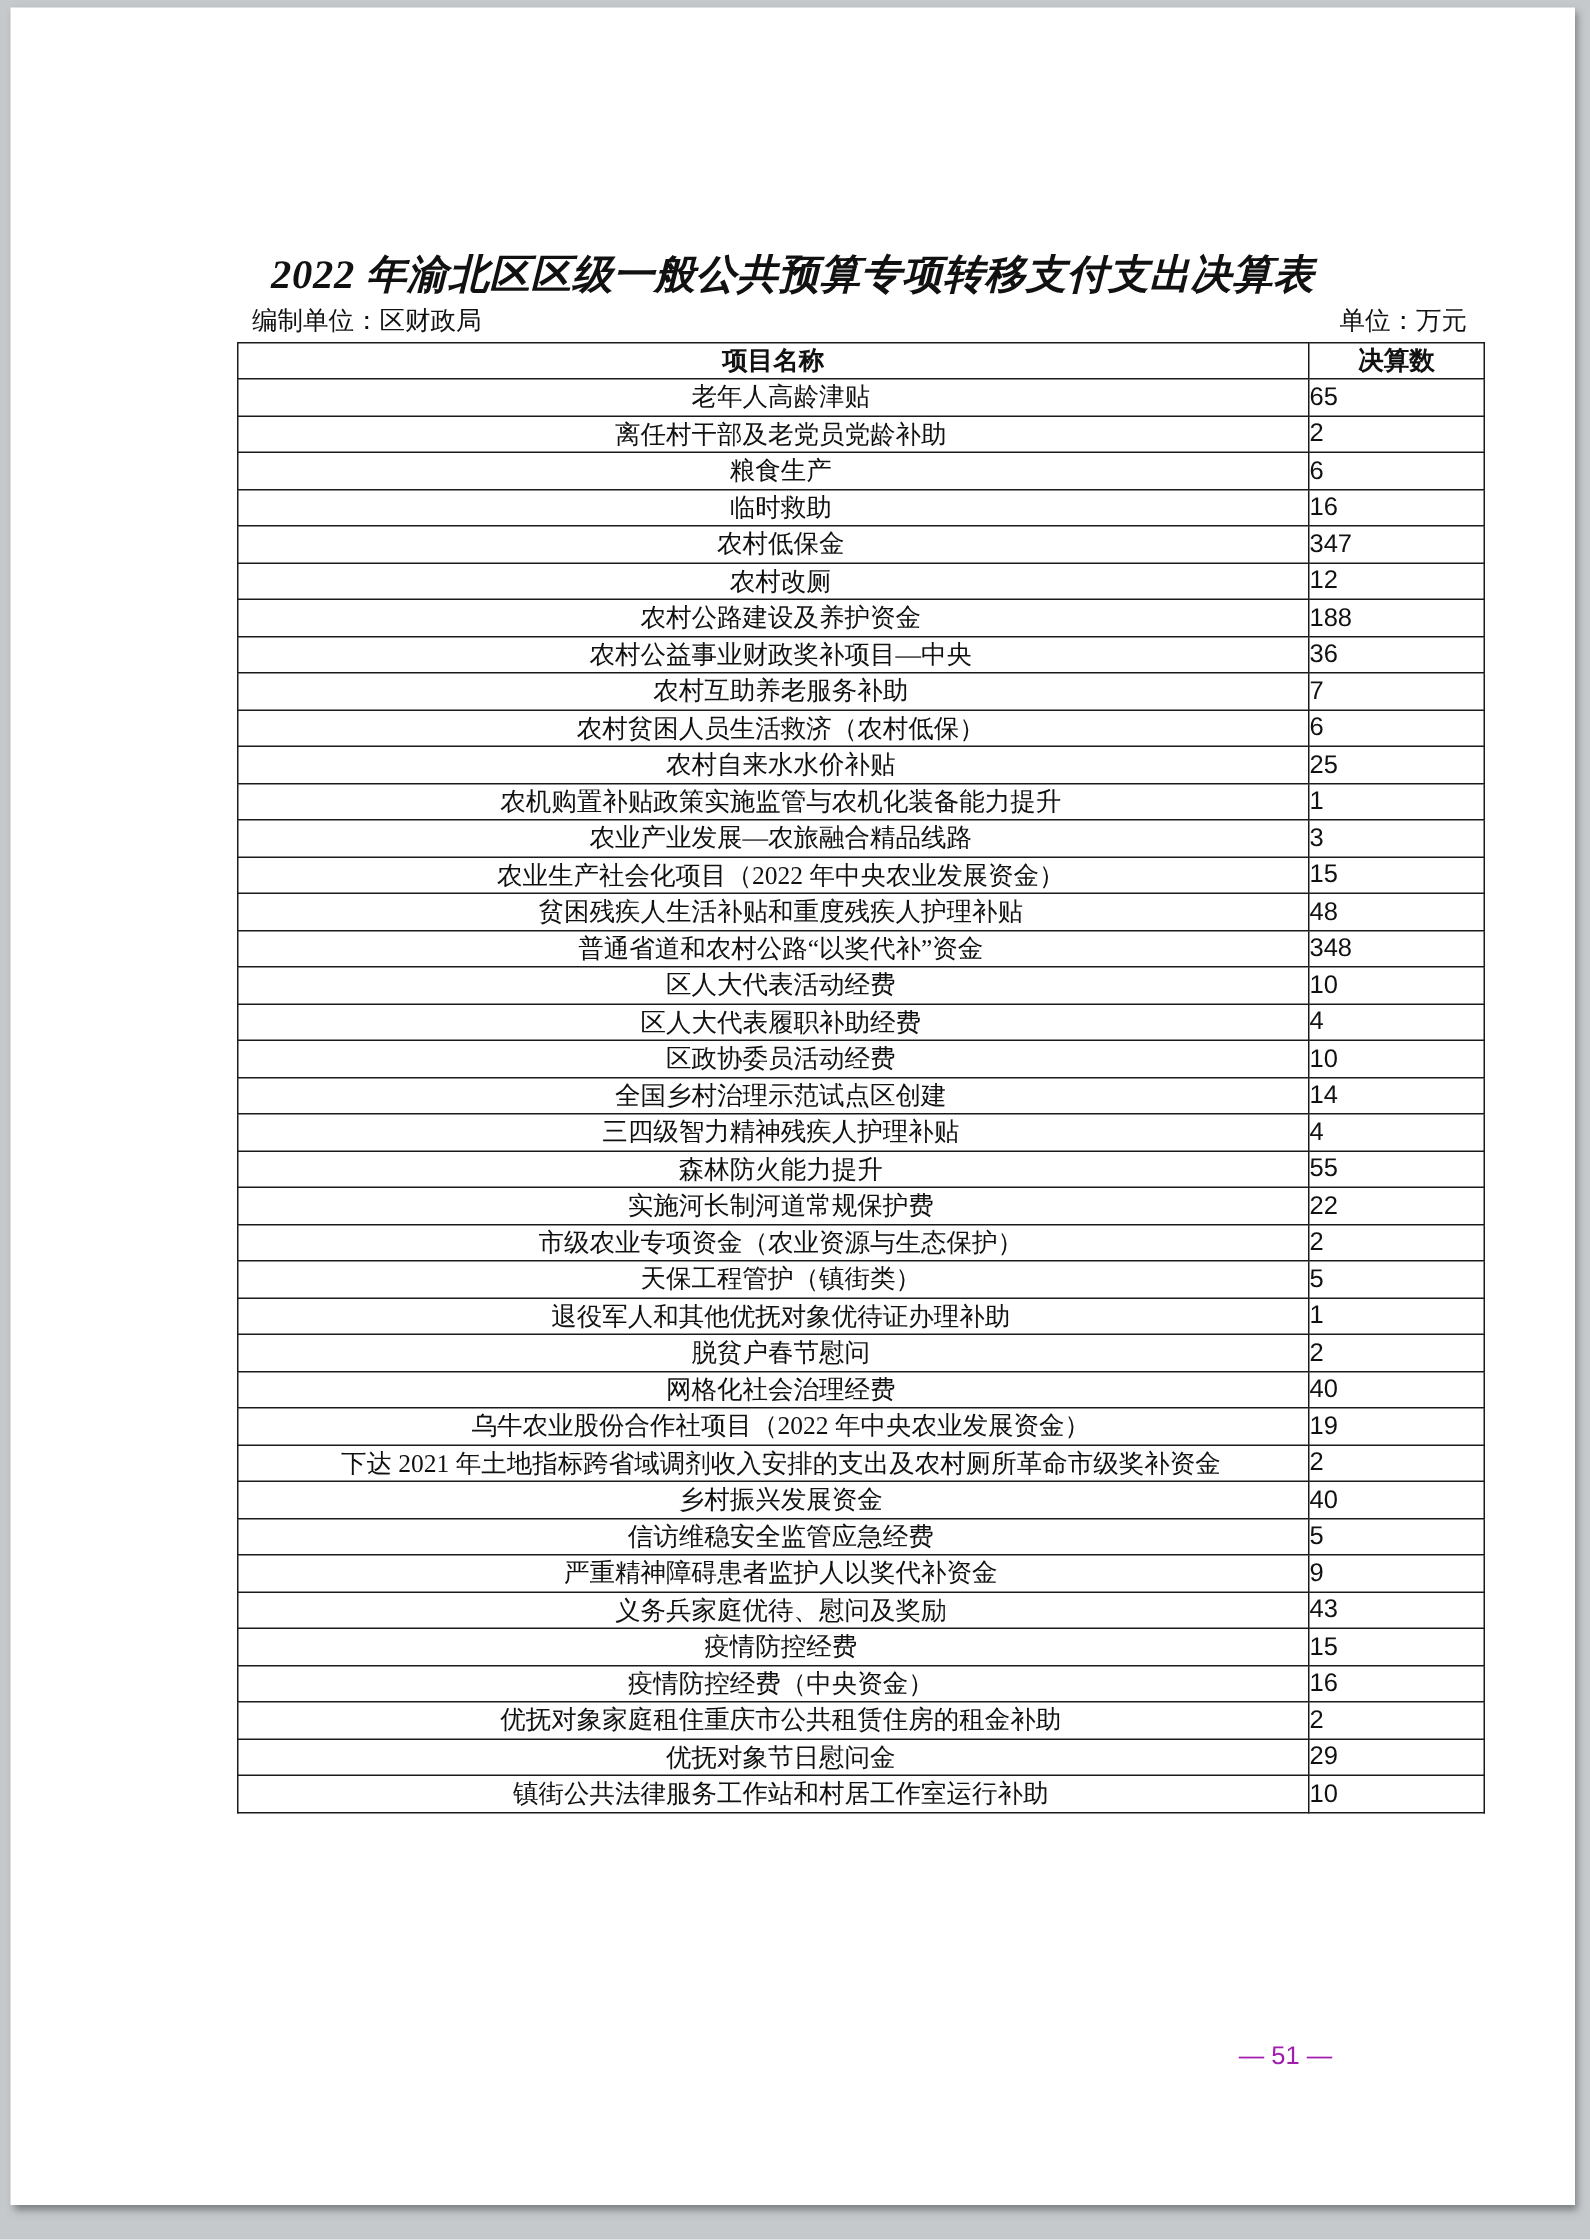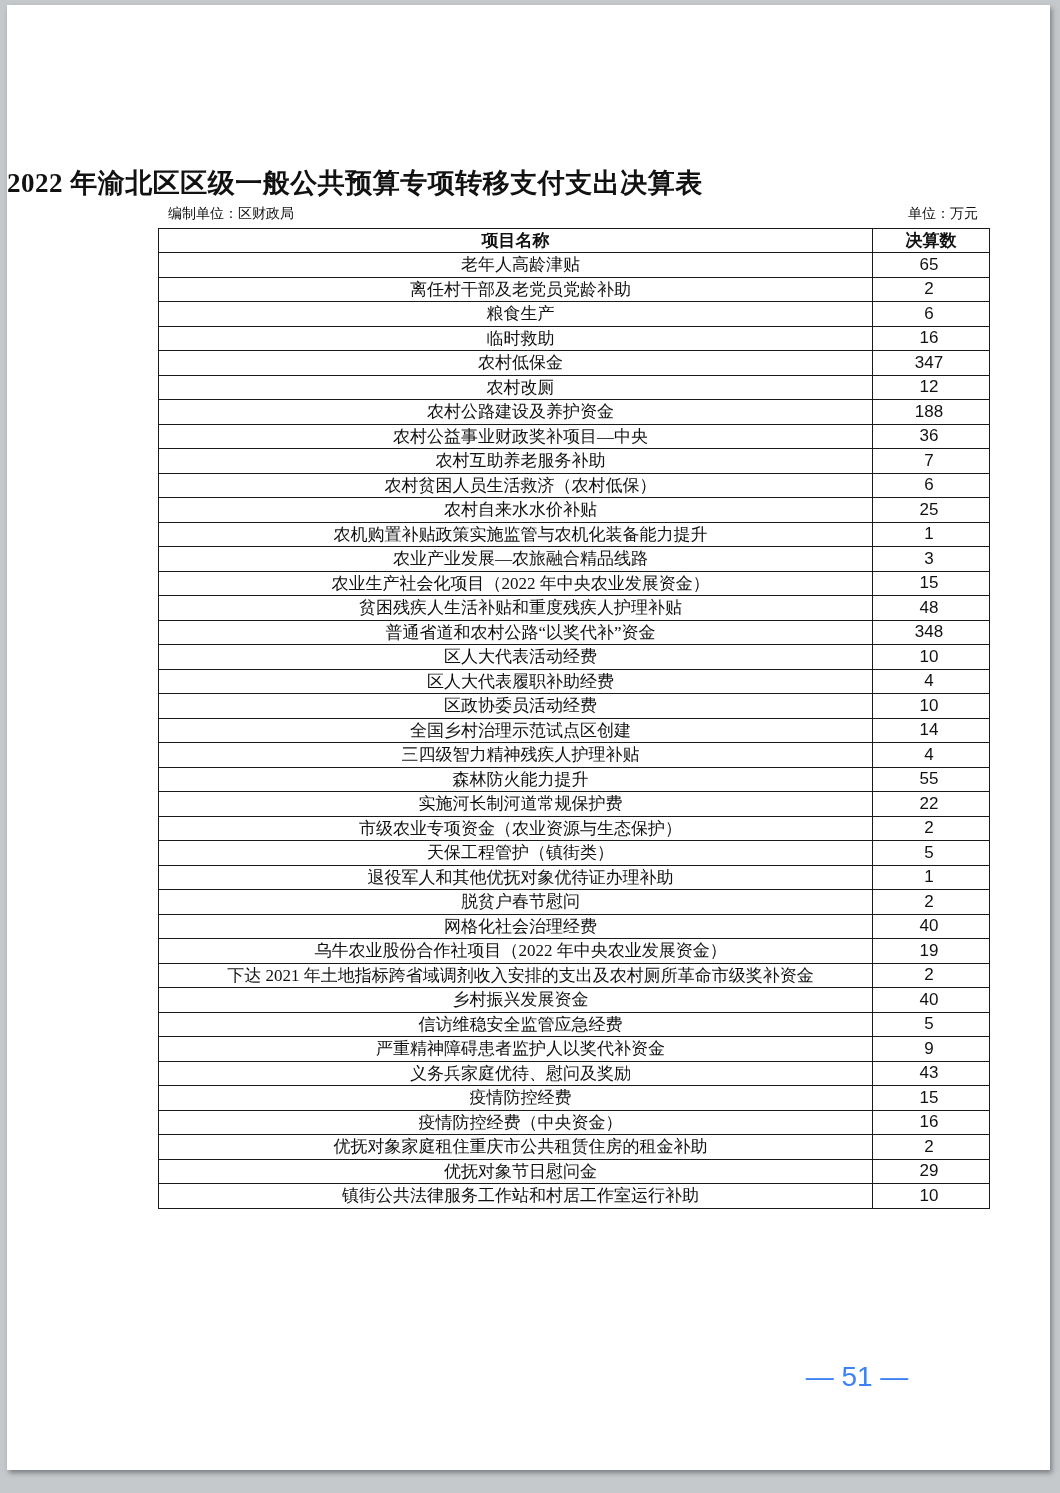--- a/index.html
+++ b/index.html
@@ -17,35 +17,36 @@
     width: 1043px;
     height: 1465px;
     background: #ffffff;
     box-shadow: 2px 3px 5px rgba(60,65,70,0.55);
   }
   .page-title {
     position: absolute;
     left: 0;
     top: 160px;
     width: 100%;
-    text-align: left;
+    text-align: center;
     font-size: 27px;
     font-weight: 700;
     letter-spacing: 0.5px;
     white-space: nowrap;
+    font-style: italic;
   }
   .meta-row {
     position: absolute;
     left: 151px;
     top: 198px;
     width: 831px;
     padding: 0 11px 0 10px;
     display: flex;
     justify-content: space-between;
-    font-size: 14px;
+    font-size: 17px;
     line-height: 22px;
   }
   .budget-table {
     position: absolute;
     left: 151px;
     top: 223px;
     width: 831px;
     border-collapse: collapse;
     table-layout: fixed;
   }
@@ -60,33 +61,33 @@
   }
   .budget-table th {
     font-weight: 700;
     height: 23px;
   }
   .name-cell {
     text-align: center;
     padding-left: 10px;
   }
   .value-cell {
-    text-align: center;
+    text-align: left;
     padding-right: 4px;
     font-family: "Liberation Sans", "DejaVu Sans", sans-serif;
     font-size: 16px;
   }
   .page-number {
     position: absolute;
     left: 850px;
     top: 1356px;
     transform: translateX(-50%);
-    font-size: 28px;
+    font-size: 17px;
     font-family: "Liberation Sans", "DejaVu Sans", sans-serif;
-    color: #3b82f6;
+    color: #a21caf;
     white-space: nowrap;
   }
 </style>
 </head>
 <body>
 
 <div class="page">
 
   <div class="page-title">2022 年渝北区区级一般公共预算专项转移支付支出决算表</div>
 

